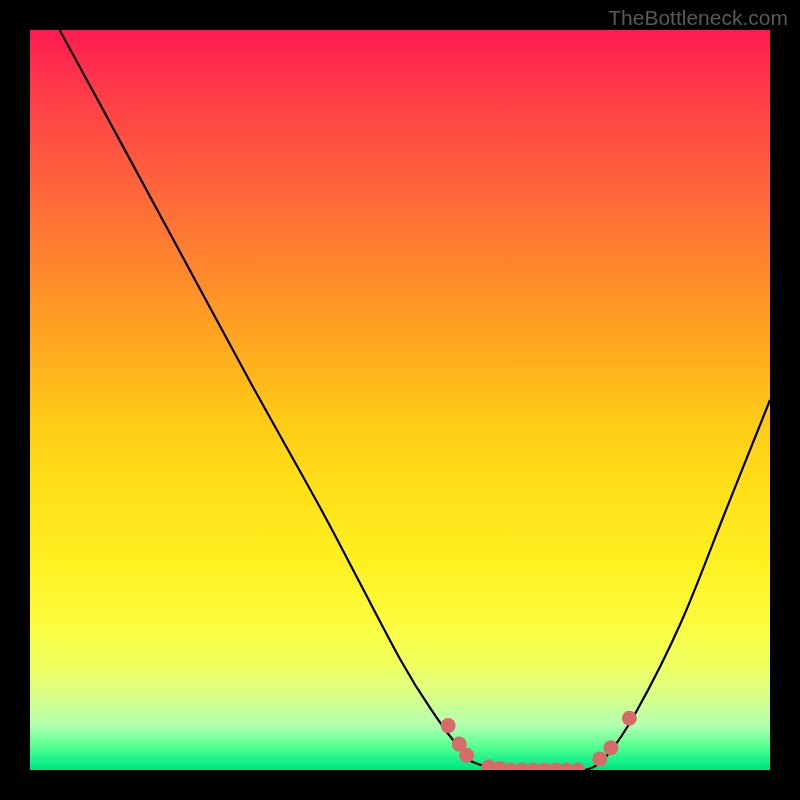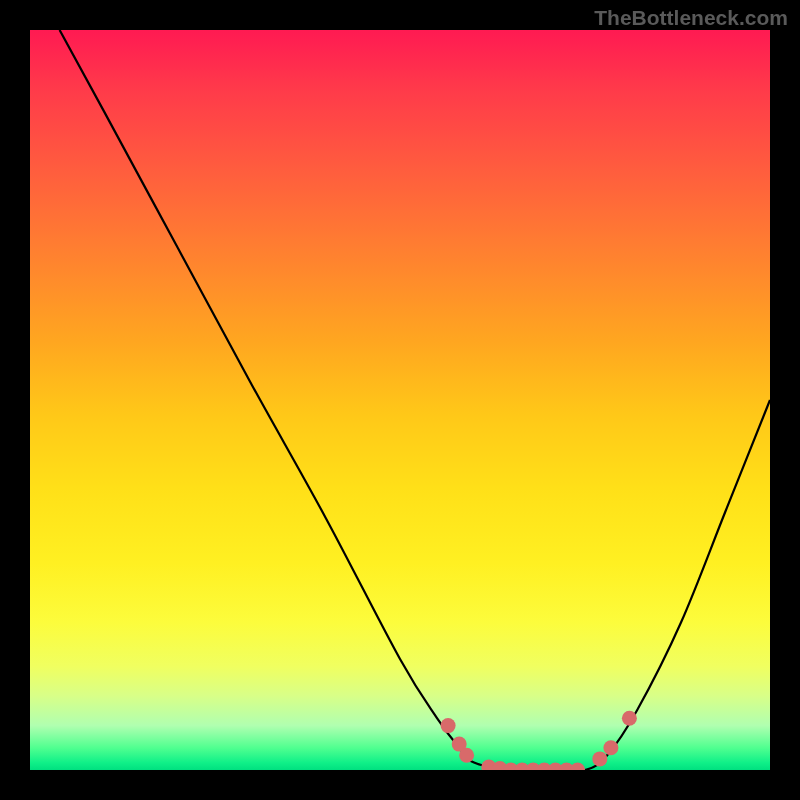--- a/index.html
+++ b/index.html
@@ -10,21 +10,21 @@
     background: #000;
     position: relative;
     font-family: Arial, sans-serif;
   }
   .watermark {
     position: absolute;
     top: 6px;
     right: 12px;
     color: #5a5a5a;
     font-size: 21px;
-    font-weight: 700;
+    font-weight: 400;
     z-index: 10;
   }
   .plot-area {
     position: absolute;
     left: 30px;
     top: 30px;
     width: 740px;
     height: 740px;
     overflow: hidden;
   }

